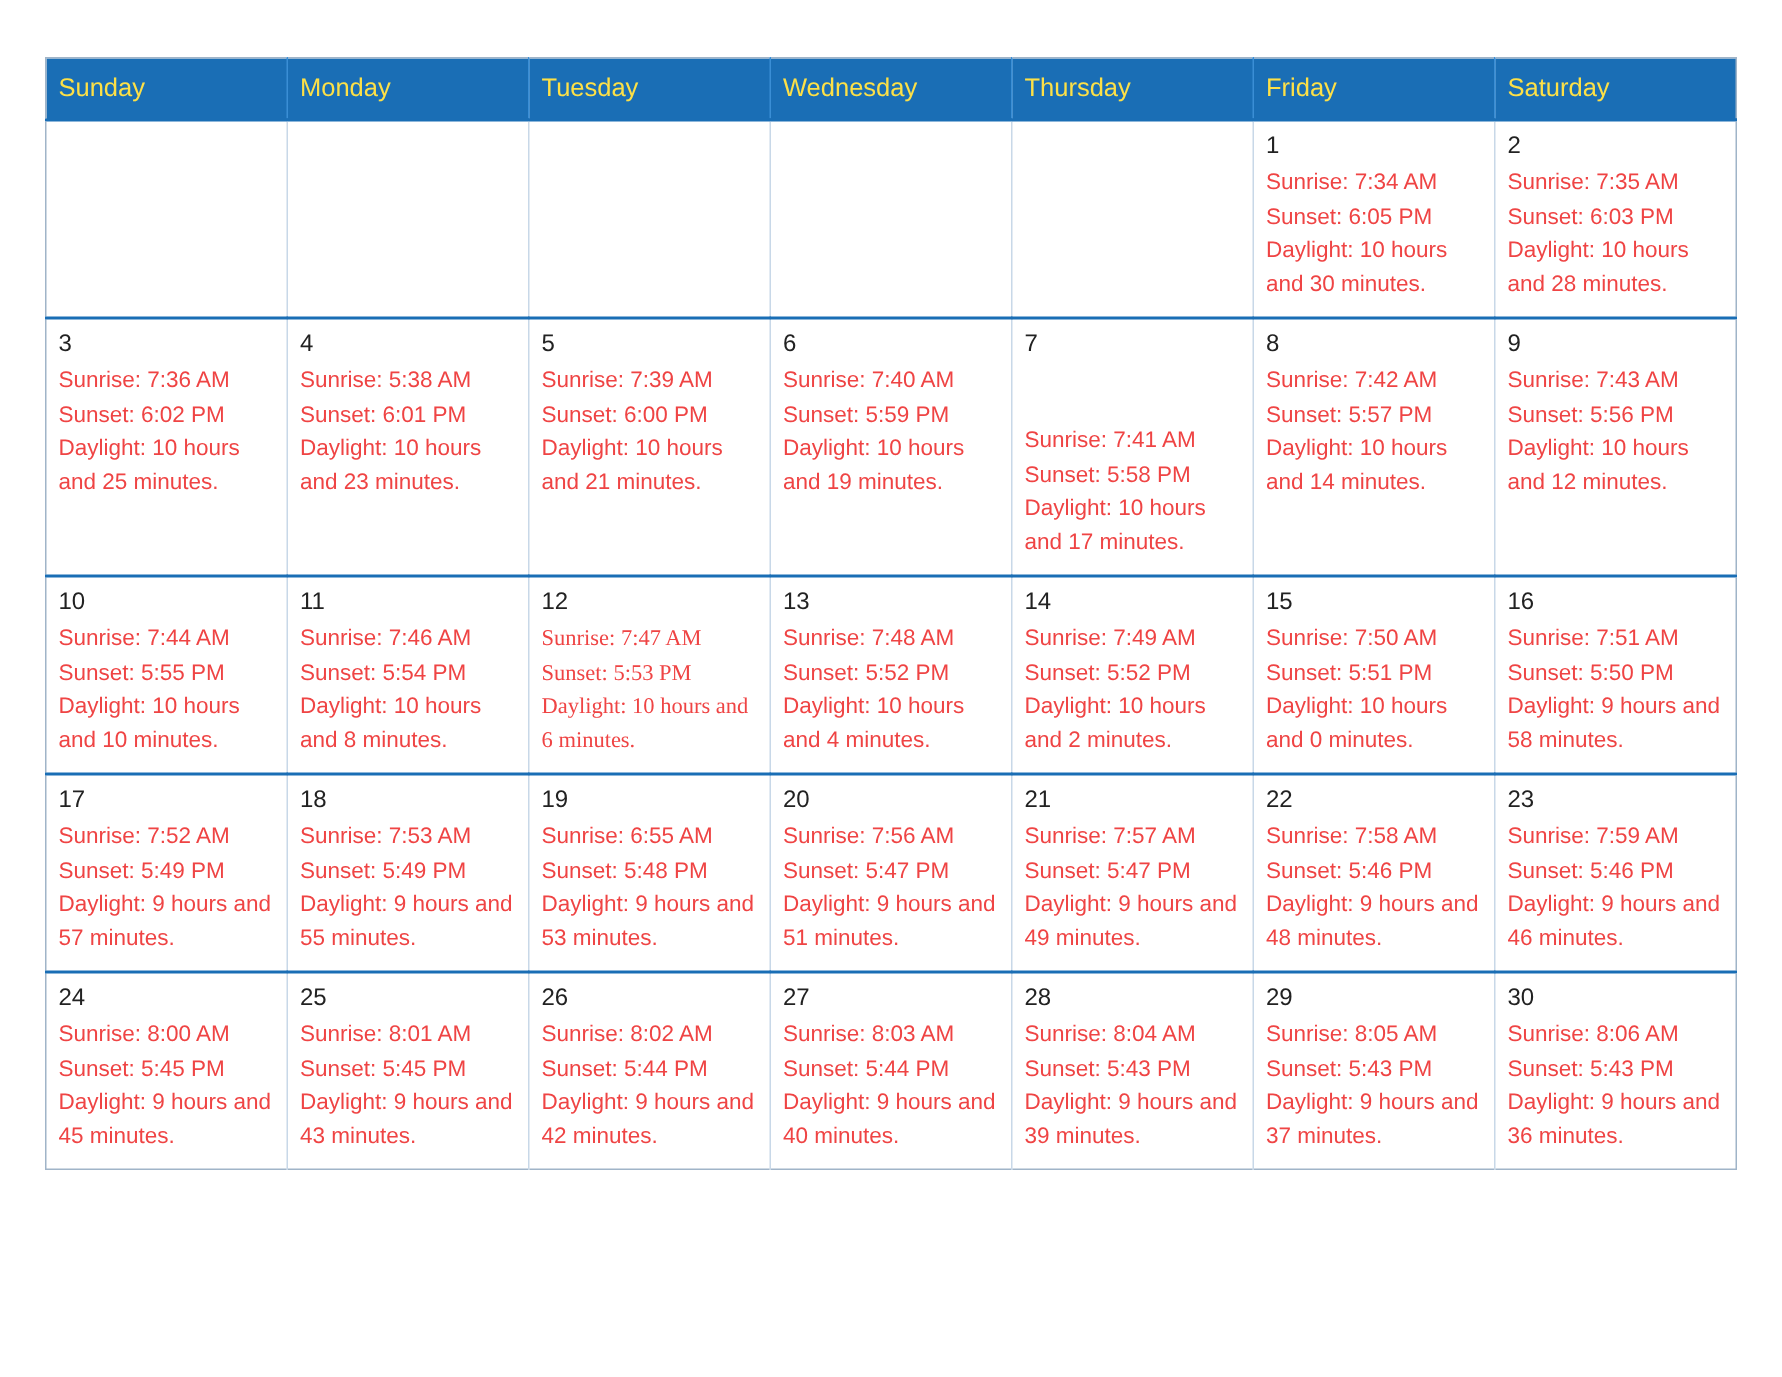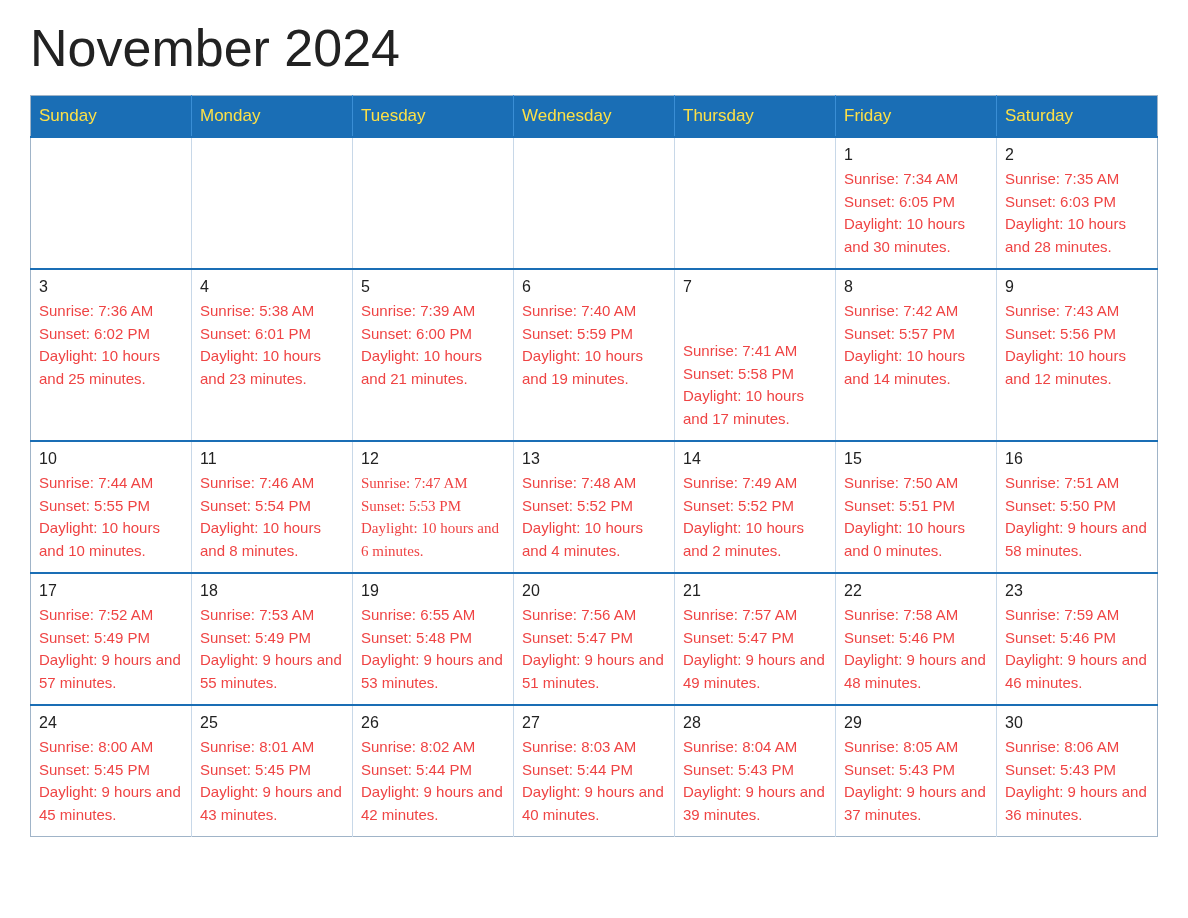--- a/index.html
+++ b/index.html
@@ -101,21 +101,20 @@
       font-weight: bold;
       margin-top: -4px;
       padding-left: 2px;
     }
   </style>
 </head>
 <body>
 
 <div class="header-area">
   <div class="title-area">
-    <div class="main-title">November 2024</div>
   </div>
 </div>
 
 <table class="calendar">
   <thead>
     <tr>
     <th>Sunday</th>
         <th>Monday</th>
         <th>Tuesday</th>
         <th>Wednesday</th>

